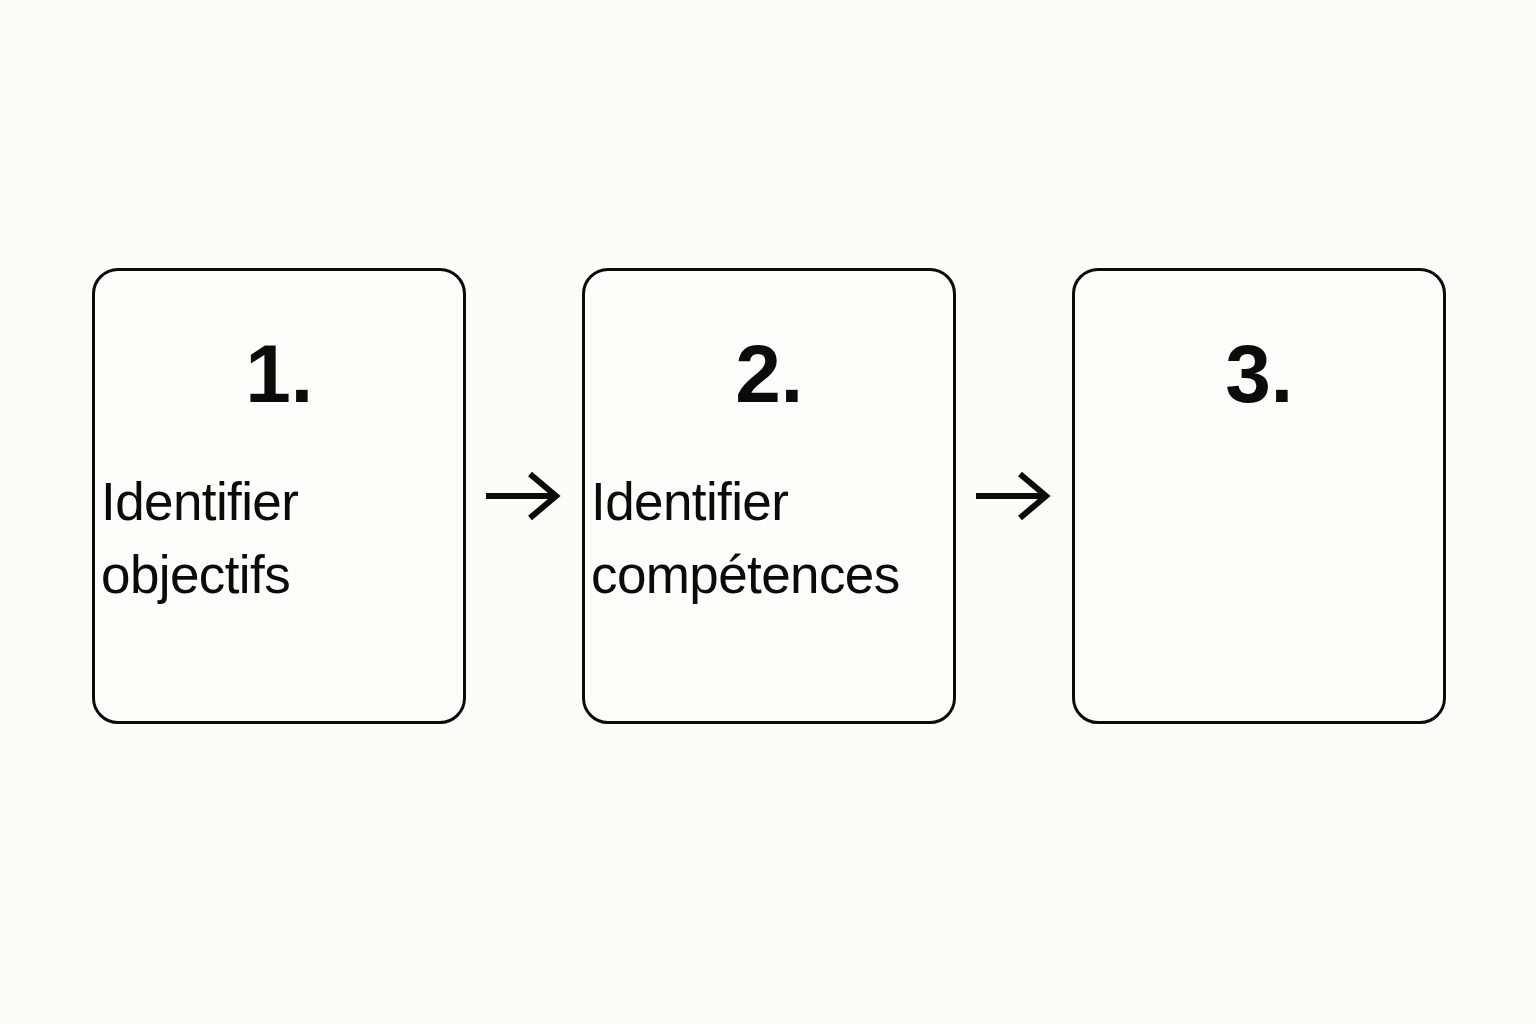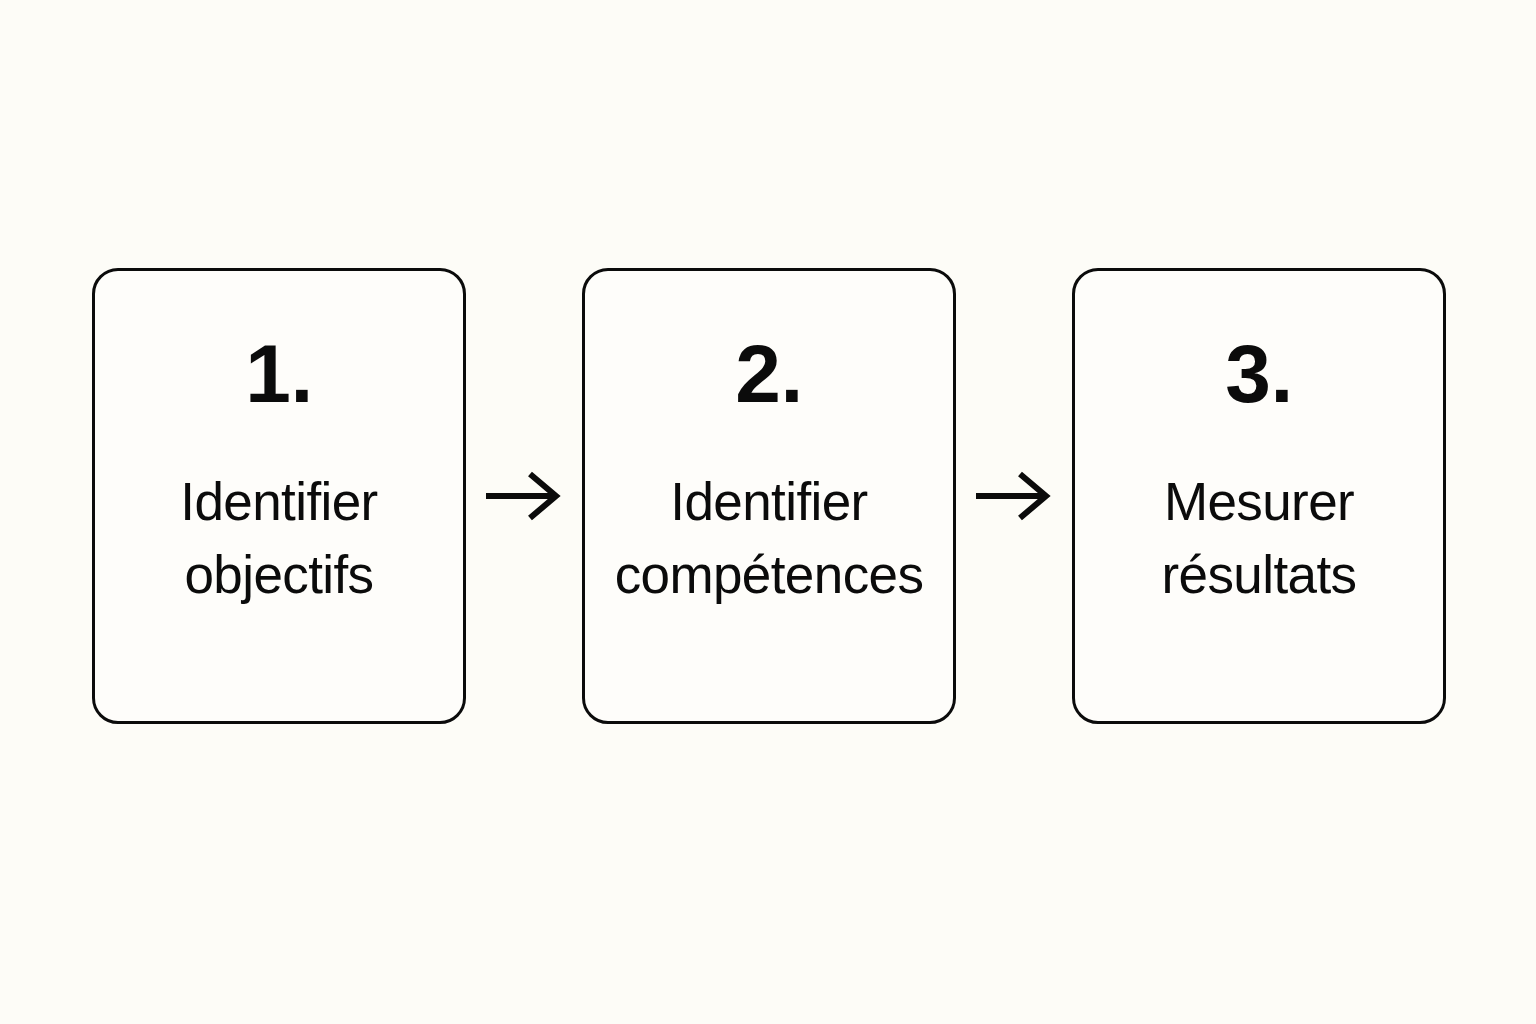--- a/index.html
+++ b/index.html
@@ -59,21 +59,21 @@
     text-align: center;
     user-select: none;
   }
 
   .step-label {
     margin-top: 50px;
     font-size: 53px;
     font-weight: 400;
     color: #0B0B0B;
     line-height: 1.38;
-    text-align: center;
+    text-align: left;
     letter-spacing: -0.6px;
     width: 100%;
     padding: 0 6px;
     box-sizing: border-box;
     white-space: pre-line;
   }
 
   
   .arrow-connector {
     flex: 0 0 116px;
@@ -127,18 +127,16 @@
 
     <div class="arrow-connector">
       <svg viewBox="0 0 76 52" aria-hidden="true">
         <line x1="0" y1="26" x2="68" y2="26"></line>
         <path d="M 44 4 L 70 26 L 44 48"></path>
       </svg>
     </div>
 
     <div class="step-card">
       <div class="step-number">3.</div>
-      <div class="step-label">Mesurer
-résultats</div>
     </div>
 
   </div>
 </div>
 
 </body></html>

